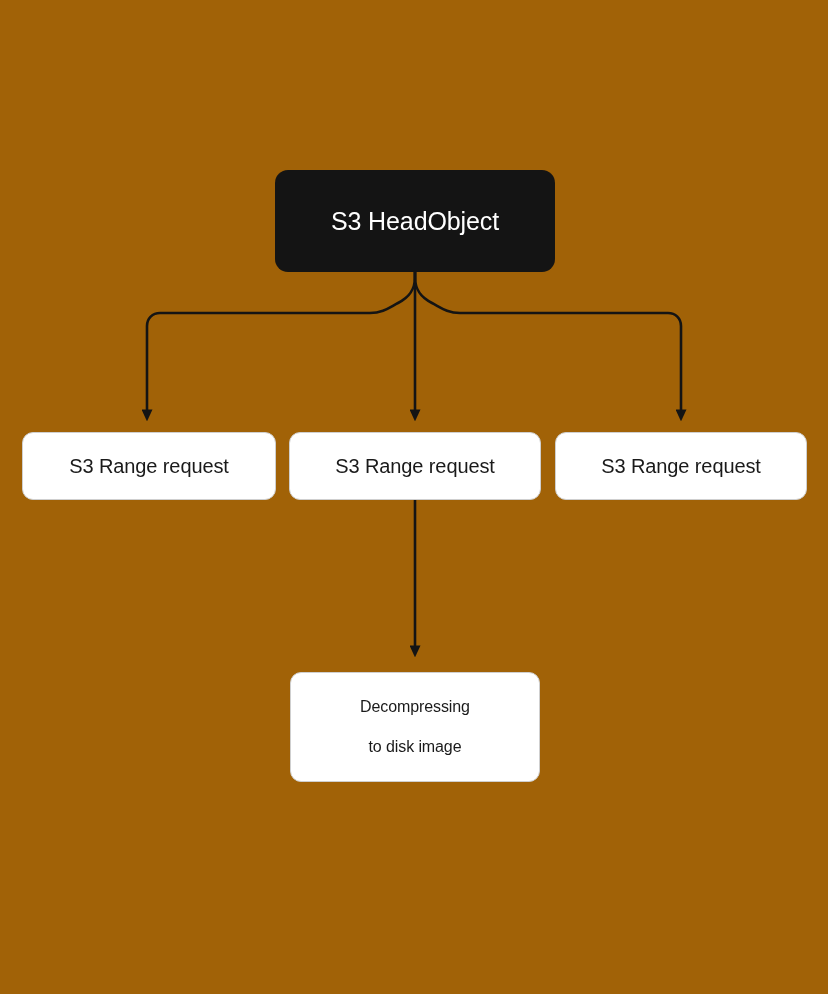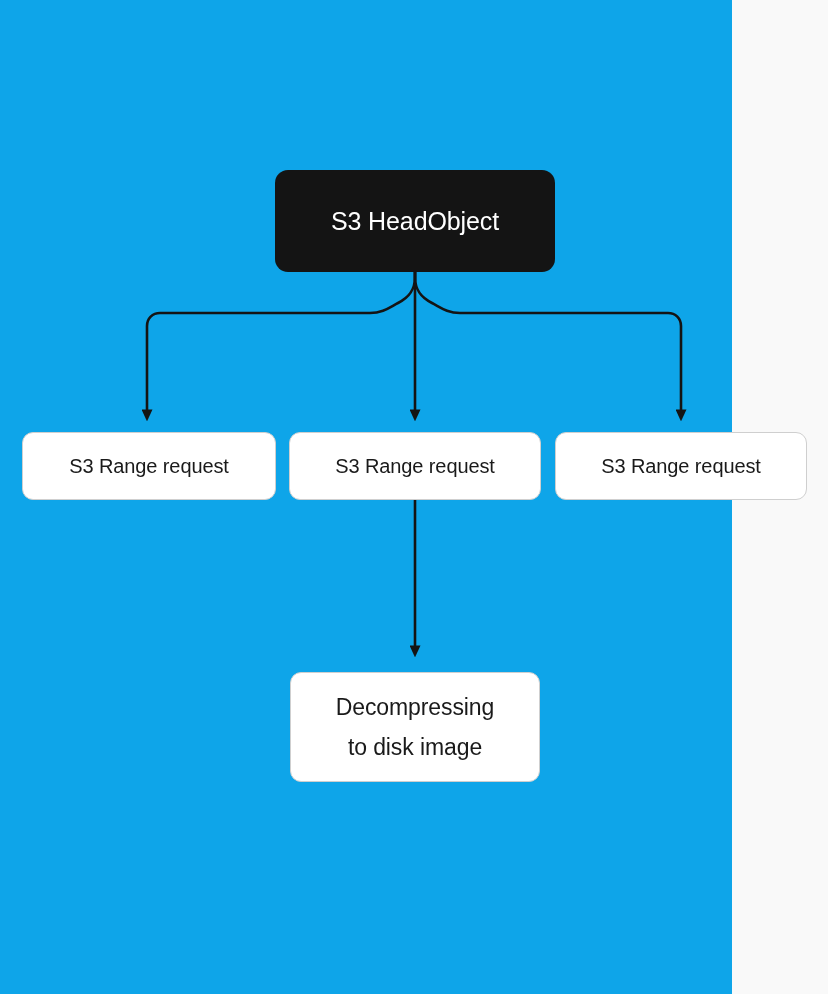--- a/index.html
+++ b/index.html
@@ -8,23 +8,23 @@
   }
   body {
     width: 828px;
     height: 994px;
     background: #F9F9F9;
     font-family: "Liberation Sans", sans-serif;
     overflow: hidden;
   }
   #canvas {
     position: relative;
-    width: 732px;
+    width: 828px;
     height: 994px;
-    background: #0ea5e9;
+    background: #a16207;
   }
   #connectors {
     position: absolute;
     left: 0;
     top: 0;
     width: 828px;
     height: 994px;
     pointer-events: none;
   }
   .node {
@@ -84,21 +84,21 @@
     width: 252px;
     height: 68px;
   }
   .node-decompress {
     left: 290px;
     top: 672px;
     width: 250px;
     height: 110px;
   }
   .node-decompress .node-label {
-    font-size: 23px;
+    font-size: 16px;
     line-height: 40px;
   }
 </style>
 </head>
 <body>
 
 <div id="canvas">
 
   <svg id="connectors" viewBox="0 0 828 994">
     <defs>

